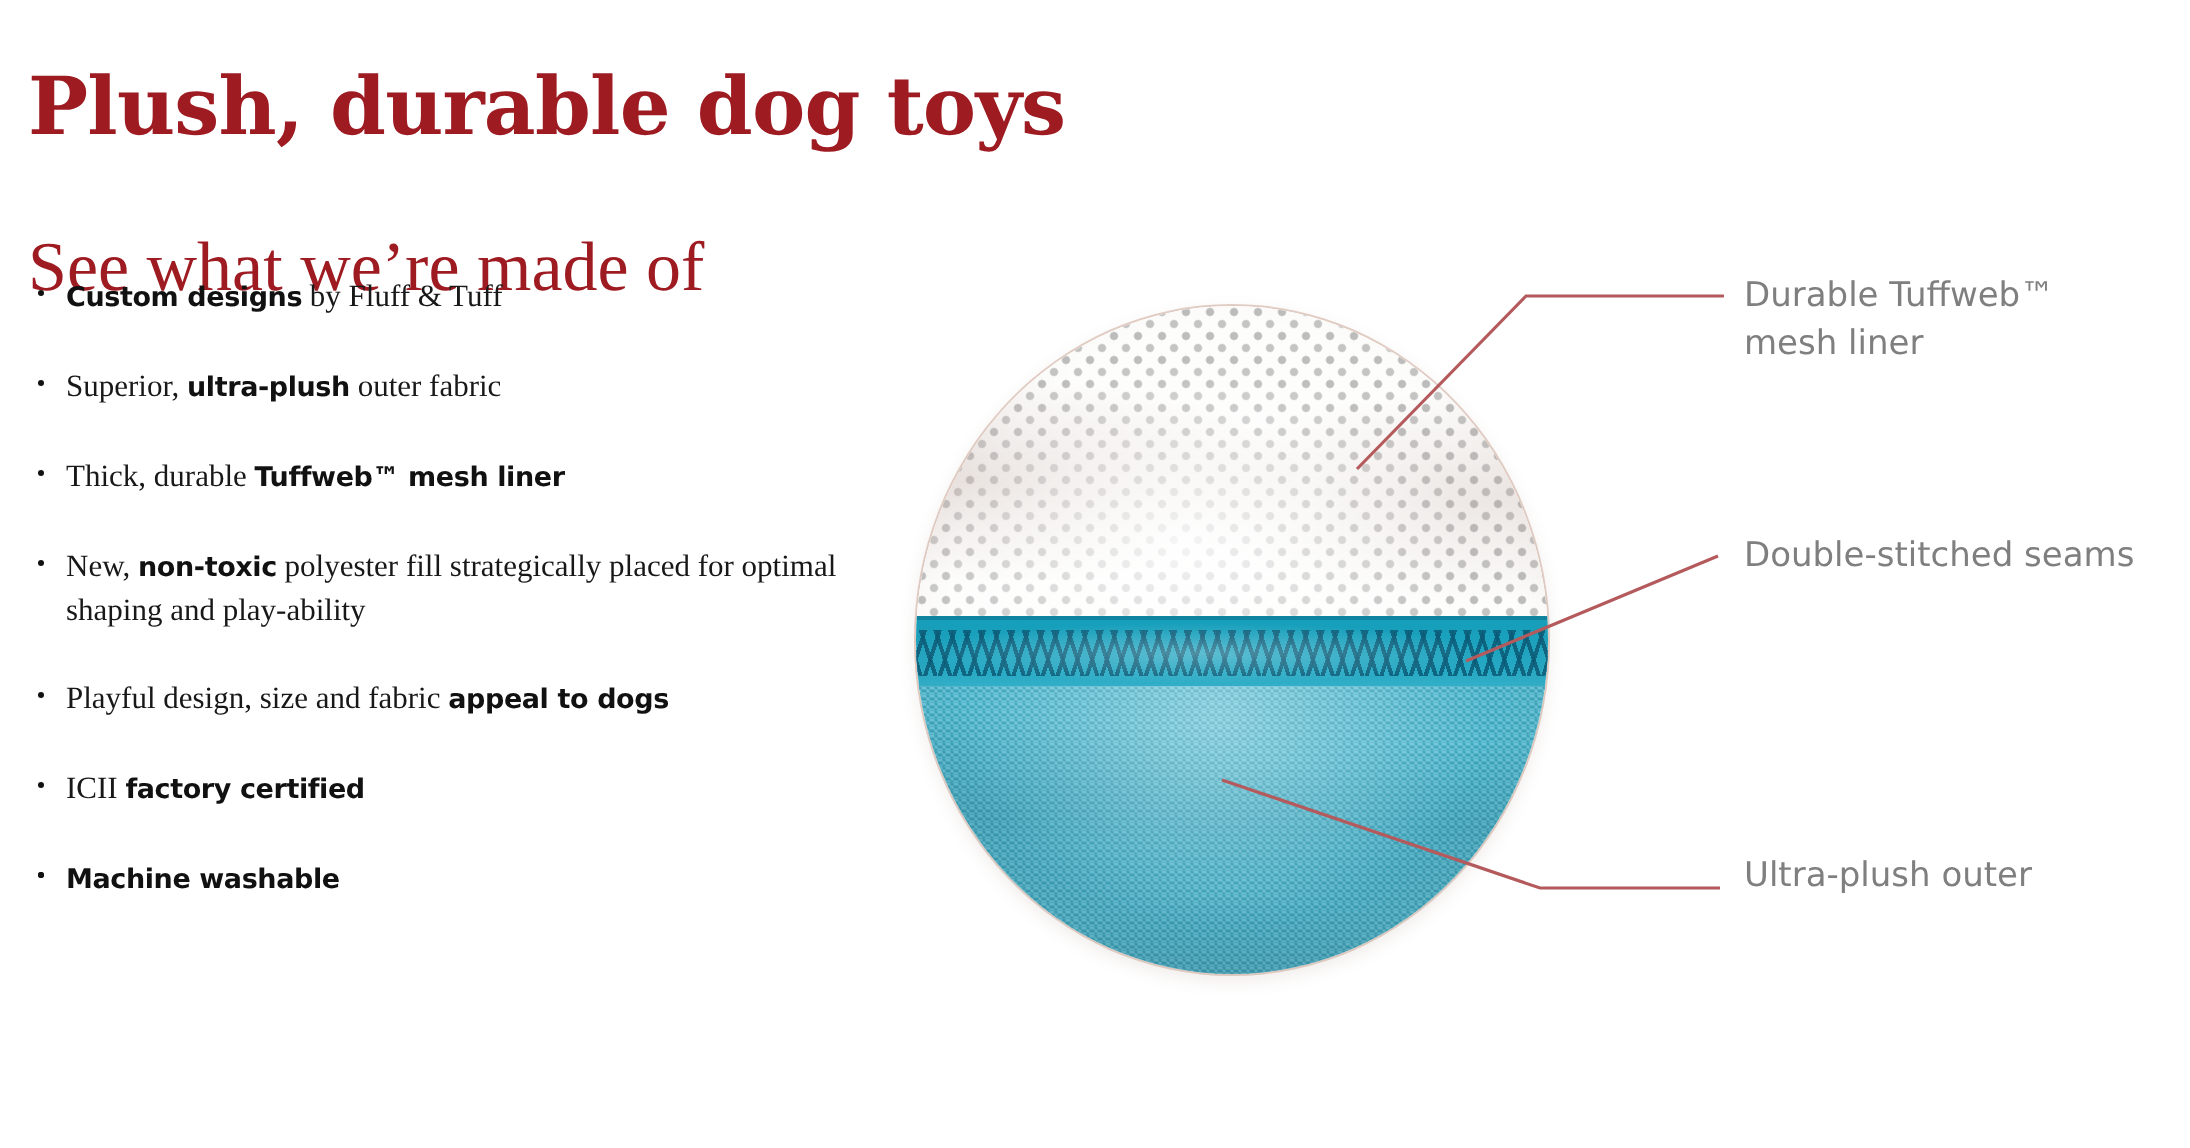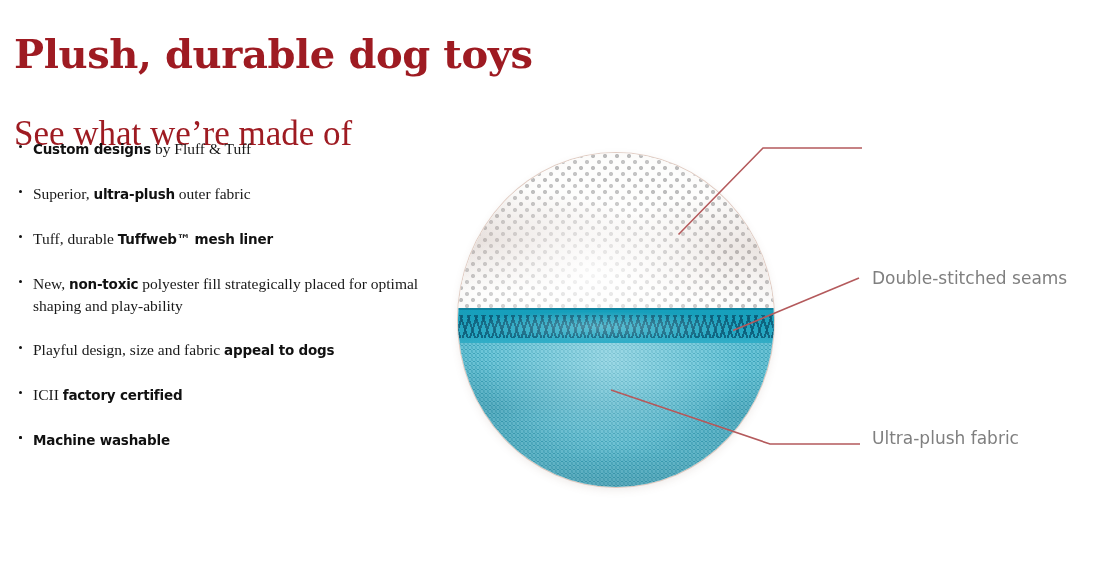--- a/index.html
+++ b/index.html
@@ -236,21 +236,21 @@
 
 <div class="left-col">
 
   <h1 class="page-title">Plush, durable dog toys</h1>
 
   <h2 class="page-subtitle">See what we’re made of</h2>
 
   <ul class="feature-list">
       <li class="feature-item"><span class="bullet"></span><span class="strong">Custom designs</span><span> by Fluff &amp; Tuff</span></li>
       <li class="feature-item"><span class="bullet"></span><span>Superior, </span><span class="strong">ultra-plush</span><span> outer fabric</span></li>
-      <li class="feature-item"><span class="bullet"></span><span>Tuff, durable </span><span class="strong">Tuffweb™ mesh liner</span></li>
+      <li class="feature-item"><span class="bullet"></span><span>Thick, durable </span><span class="strong">Tuffweb™ mesh liner</span></li>
       <li class="feature-item"><span class="bullet"></span><span>New, </span><span class="strong">non-toxic</span><span> polyester fill strategically placed for optimal shaping and play-ability</span></li>
       <li class="feature-item"><span class="bullet"></span><span>Playful design, size and fabric </span><span class="strong">appeal to dogs</span></li>
       <li class="feature-item"><span class="bullet"></span><span>ICII </span><span class="strong">factory certified</span></li>
       <li class="feature-item"><span class="bullet"></span></li>
       <li class="feature-item"><span class="bullet"></span><span class="strong">Machine washable</span></li>
     </ul>
 </div>
 
 <div class="illustration">
 
@@ -260,17 +260,19 @@
     <div class="ball-fabric"></div>
     <div class="ball-shade"></div>
   </div>
 
   <svg class="leader-svg" viewBox="0 0 665 400">
     <path class="leader-line" d="M 248.5 114.5 L 333 28 L 432 28"></path>
     <path class="leader-line" d="M 303 210.5 L 429 158"></path>
     <path class="leader-line" d="M 181 270 L 340 324 L 430 324"></path>
   </svg>
 
+  <div class="callout callout-1">Durable Tuffweb™
+mesh liner</div>
 
   <div class="callout callout-2">Double-stitched seams</div>
 
-  <div class="callout callout-3">Ultra-plush fabric</div>
+  <div class="callout callout-3">Ultra-plush outer</div>
 </div>
 
 </body></html>

